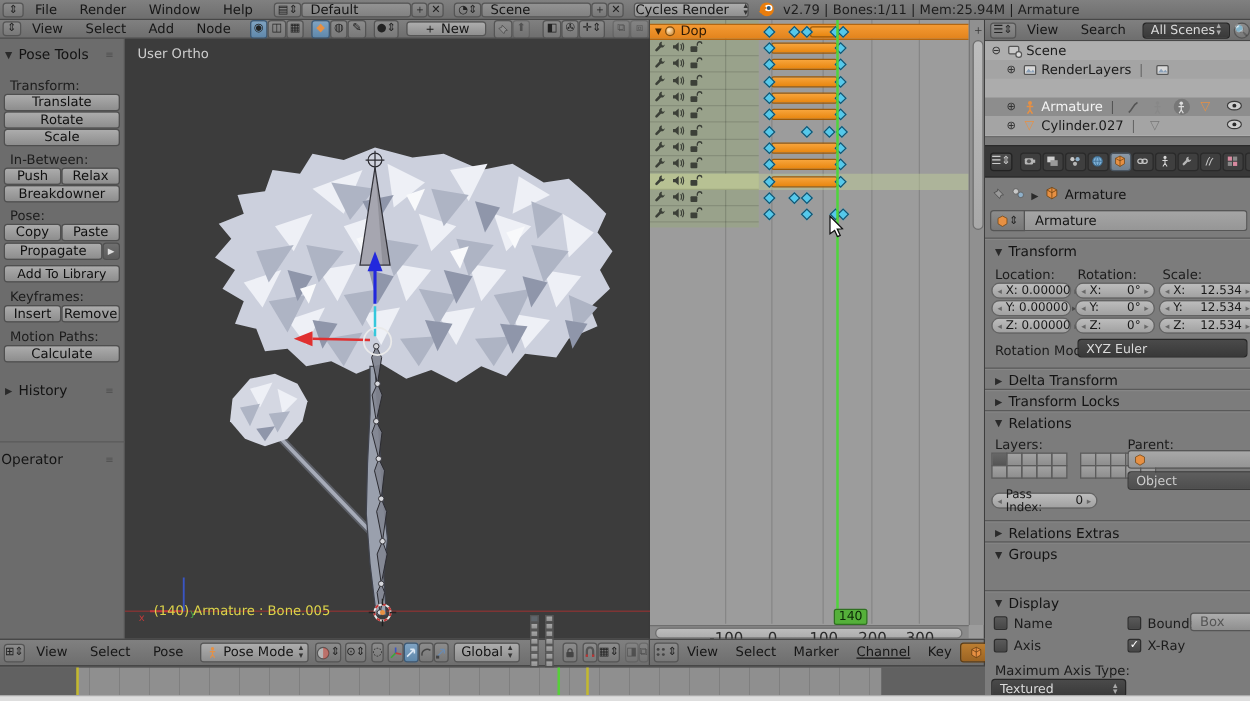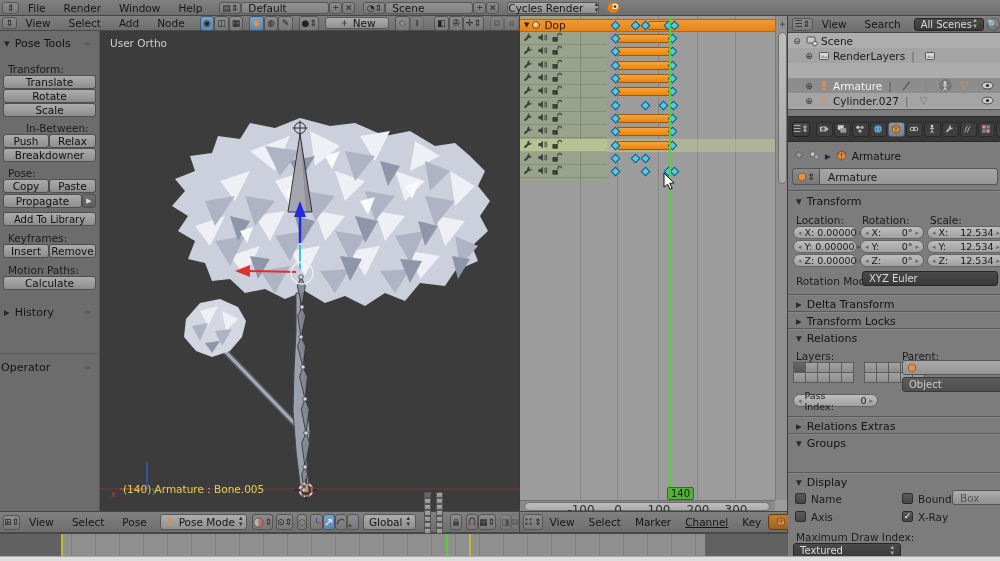--- a/index.html
+++ b/index.html
@@ -7,21 +7,21 @@
   body{font-family:"DejaVu Sans","Liberation Sans",sans-serif;}
   .screen{position:relative;width:1000px;height:561px;background:#7a7a7a;overflow:hidden;font-size:10.5px;color:#141414;-webkit-font-smoothing:antialiased;}
   .abs{position:absolute;}
   
   .hdr{position:absolute;background:linear-gradient(#808080,#6e6e6e);border-bottom:1px solid #474747;display:flex;align-items:center;}
   .mi{padding:0 9px;font-size:10.5px;color:#161616;white-space:nowrap;}
   .btn{background:linear-gradient(#adadad,#8f8f8f);border:1px solid #565656;border-radius:3px;color:#141414;font-size:10.5px;display:flex;align-items:center;justify-content:center;white-space:nowrap;}
   .ibtn{width:17px;height:15px;background:linear-gradient(#8c8c8c,#787878);border:1px solid #555;border-radius:3px;display:flex;align-items:center;justify-content:center;font-size:9px;color:#222;}
   .ibtn.active{background:linear-gradient(#7fa3c2,#5f88ab);border-color:#3c5a77;}
   .ibtn.dim{opacity:.45;}
-  .ddark{background:linear-gradient(#4a4a4a,#393939);border:1px solid #262626;border-radius:3px;color:#dcdcdc;font-size:10px;display:flex;align-items:center;padding:0 6px;}
+  .ddark{background:linear-gradient(#4a4a4a,#393939);border:1px solid #262626;border-radius:3px;color:#dcdcdc;font-size:10px;display:flex;align-items:flex-end;padding:0 6px;}
   .stepper{margin-left:auto;font-size:7px;color:#aaa;line-height:.8;}
   .nfield{position:absolute;background:linear-gradient(#bdbdbd,#a1a1a1);border:1px solid #636363;border-radius:8px;font-size:9.5px;color:#191919;display:flex;align-items:center;padding:0 4px;height:13px;}
   .nf-ar{font-size:7px;color:rgba(0,0,0,.4);}
   .nf-ax{margin:0 3px;}
   .nf-val{margin-left:auto;margin-right:3px;}
   .chk{width:11px;height:11px;background:linear-gradient(#5a5a5a,#464646);border:1px solid #2d2d2d;border-radius:2px;display:inline-flex;align-items:center;justify-content:center;color:#fff;font-size:9px;line-height:1;}
   .phead{position:absolute;font-size:11px;color:#131313;display:flex;align-items:center;gap:5px;}
   .tri{font-size:7.5px;color:#2a2a2a;}
   .psep{position:absolute;left:790px;width:210px;border-top:1px solid rgba(0,0,0,.28);box-shadow:0 1px 0 rgba(255,255,255,.08);}
   .grip{margin-left:auto;color:rgba(0,0,0,.3);font-size:8px;letter-spacing:1px;padding-right:4px;}
@@ -78,20 +78,21 @@
         <span class="stepper" style="color:#333;">▴<br>▾</span>
     </span>
     <span style="margin-left:8px;display:inline-flex;">
       <svg width="13" height="13" viewBox="0 0 14 14">
           <circle cx="7" cy="7" r="6" fill="#e87d0d"></circle>
           <ellipse cx="8.4" cy="5.8" rx="3.4" ry="2.8" fill="#fff"></ellipse>
           <circle cx="8.6" cy="5.9" r="1.7" fill="#28567d"></circle>
           <path d="M1 9.7L6.2 5" stroke="#e87d0d" stroke-width="2.4"></path>
         </svg>
     </span>
+    <span style="margin-left:6px;color:#1d1d1d;">v2.79 | Bones:1/11  | Mem:25.94M | Armature</span>
   </div>
 
   <div class="hdr" style="left:0;top:16px;width:520px;height:15px;border-right:1px solid #474747;">
     <span class="ibtn" style="margin-left:2px;height:12px;">⇕</span>
     <span class="mi">View</span>
     <span class="mi">Select</span>
     <span class="mi">Add</span>
     <span class="mi">Node</span>
     <span class="ibtn active" style="margin-left:6px;">◉</span>
     <span class="ibtn">◫</span>
@@ -119,21 +120,21 @@
     <div class="abs" style="left:0;top:0;width:100px;height:480px;background:#6c6c6c;border-right:1px solid #565656;">
       <div class="phead" style="left:4px;top:6px;width:92px;">
           <span class="tri">▼</span>
           <span>Pose Tools</span>
           <span class="grip">≡</span>
         </div>
       <div class="tlabel" style="left:8px;top:32px;">Transform:</div>
       <div class="tbtn" style="left:3px;top:44px;width:93px;">Translate</div>
       <div class="tbtn" style="left:3px;top:58px;width:93px;">Rotate</div>
       <div class="tbtn" style="left:3px;top:72px;width:93px;">Scale</div>
-      <div class="tlabel" style="left:26px;top:91px;">In-Between:</div>
+      <div class="tlabel" style="left:8px;top:91px;">In-Between:</div>
       <div class="tbtn" style="left:3px;top:103px;width:46px;">Push</div>
       <div class="tbtn" style="left:49px;top:103px;width:47px;">Relax</div>
       <div class="tbtn" style="left:3px;top:117px;width:93px;">Breakdowner</div>
       <div class="tlabel" style="left:8px;top:136px;">Pose:</div>
       <div class="tbtn" style="left:3px;top:148px;width:46px;">Copy</div>
       <div class="tbtn" style="left:49px;top:148px;width:47px;">Paste</div>
       <div class="tbtn" style="left:3px;top:163px;width:79px;">Propagate</div>
       <div class="tbtn" style="left:82px;top:163px;width:14px;background:linear-gradient(#6f6f6f,#5c5c5c);color:#ddd;font-size:7px;">▶</div>
       <div class="tbtn" style="left:3px;top:181px;width:93px;font-size:10px;">Add To Library</div>
       <div class="tlabel" style="left:8px;top:201px;">Keyframes:</div>
@@ -1018,21 +1019,21 @@
     <span class="chk" style="position:absolute;left:114px;top:383px;"></span>
     <span class="tlabel" style="left:130px;top:383px;">Bounds</span>
     <div class="btn" style="position:absolute;left:164px;top:380px;width:56px;height:15px;color:#555;justify-content:flex-start;padding-left:7px;">
         <span>Box</span>
       </div>
 
     <span class="chk" style="position:absolute;left:7px;top:401px;"></span>
     <span class="tlabel" style="left:23px;top:401px;">Axis</span>
     <span class="chk" style="position:absolute;left:114px;top:401px;">✓</span>
     <span class="tlabel" style="left:130px;top:401px;">X-Ray</span>
-    <div class="tlabel" style="left:8px;top:421px;">Maximum Draw Index:</div>
+    <div class="tlabel" style="left:8px;top:421px;">Maximum Axis Type:</div>
     <div class="ddark" style="position:absolute;left:5px;top:433px;width:108px;height:15px;">
         <span>Textured</span>
         <span class="stepper">▴<br>▾</span>
       </div>
   </div>
 
   <div class="abs" style="left:0;top:533px;width:788px;height:23px;border-top:1px solid #4a4a4a;background:repeating-linear-gradient(90deg,#8f8f8f 0 23px,#7f7f7f 23px 24px);">
     <div class="abs" style="left:0;top:0;width:62px;height:23px;background:#616161;"></div>
     <div class="abs" style="left:705px;top:0;width:83px;height:23px;background:#616161;"></div>
     <div class="abs" style="left:61px;top:0;width:2px;height:23px;background:#c3b92e;"></div>

